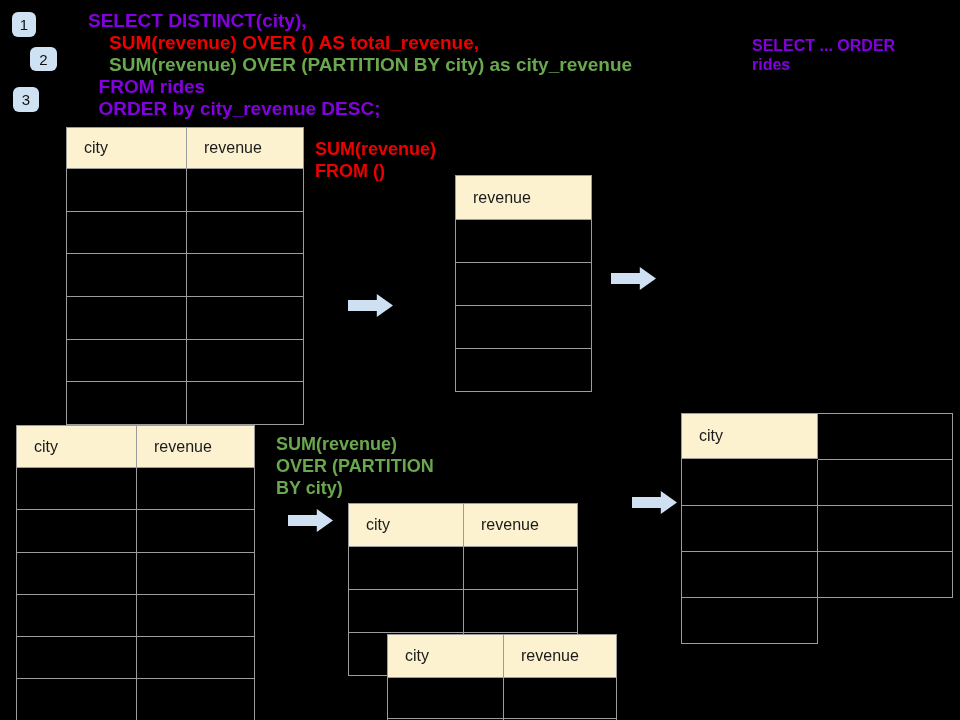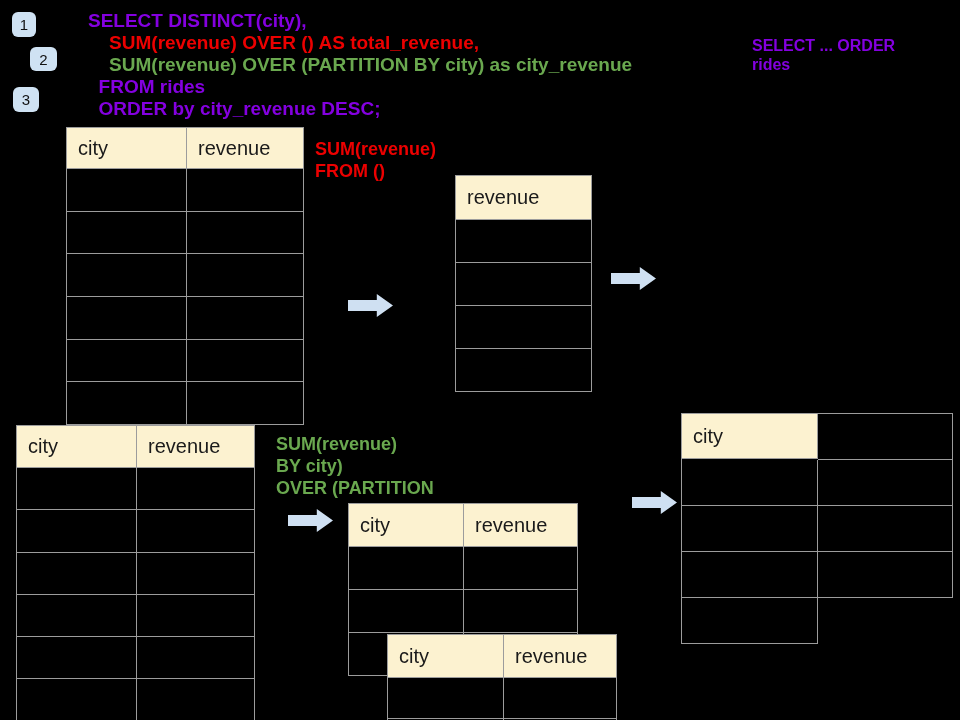--- a/index.html
+++ b/index.html
@@ -39,22 +39,22 @@
     display:grid;
     background:#000;
     border-top:1px solid var(--tableBorder);
     border-left:1px solid var(--tableBorder);
   }
   .tbl .hdr{
     background:var(--headerFill);
     border-right:1px solid var(--tableBorder);
     border-bottom:1px solid var(--tableBorder);
     color:#1a1a1a;
-    font-size:20px;
-    padding-left:11px;
+    font-size:16px;
+    padding-left:17px;
     display:flex;align-items:center;
     box-sizing:content-box;
   }
   .tbl .cell{
     background:#000;
     border-right:1px solid var(--tableBorder);
     border-bottom:1px solid var(--tableBorder);
   }
   #tbl-source-top{left:66px;top:127px;grid-template-columns:120px 117px;}
   #tbl-source-top .hdr{height:40px;} #tbl-source-top .cell{height:41.7px;}
@@ -88,21 +88,21 @@
   <div class="badge" id="badge-1">1</div>
   <div class="badge" id="badge-2">2</div>
   <div class="badge" id="badge-3">3</div>
 
   <div class="mono" id="sql-code"><div style="color: rgb(132, 0, 224);">SELECT DISTINCT(city),</div><div style="color: rgb(236, 0, 0);">    SUM(revenue) OVER () AS total_revenue,</div><div style="color: rgb(106, 168, 79);">    SUM(revenue) OVER (PARTITION BY city) as city_revenue</div><div style="color: rgb(132, 0, 224);">  FROM rides</div><div style="color: rgb(132, 0, 224);">  ORDER by city_revenue DESC;</div></div>
 
   <div class="mono" id="side-note"><div style="color: rgb(132, 0, 224);">SELECT ... ORDER</div><div style="color: rgb(132, 0, 224);">rides</div></div>
 
   <div class="mono" id="label-total"><div style="color: rgb(236, 0, 0);">SUM(revenue)</div><div style="color: rgb(236, 0, 0);">FROM ()</div></div>
 
-  <div class="mono" id="label-partition"><div style="color: rgb(106, 168, 79);">SUM(revenue)</div><div style="color: rgb(106, 168, 79);">BY city)</div><div style="color: rgb(106, 168, 79);">OVER (PARTITION</div></div>
+  <div class="mono" id="label-partition"><div style="color: rgb(106, 168, 79);">SUM(revenue)</div><div style="color: rgb(106, 168, 79);">OVER (PARTITION</div><div style="color: rgb(106, 168, 79);">BY city)</div></div>
 
   <div class="tbl" id="tbl-source-top">
       <div class="hdr">city</div>
       <div class="hdr">revenue</div>
       <div class="cell"></div>
       <div class="cell"></div>
       <div class="cell"></div>
       <div class="cell"></div>
       <div class="cell"></div>
       <div class="cell"></div>

